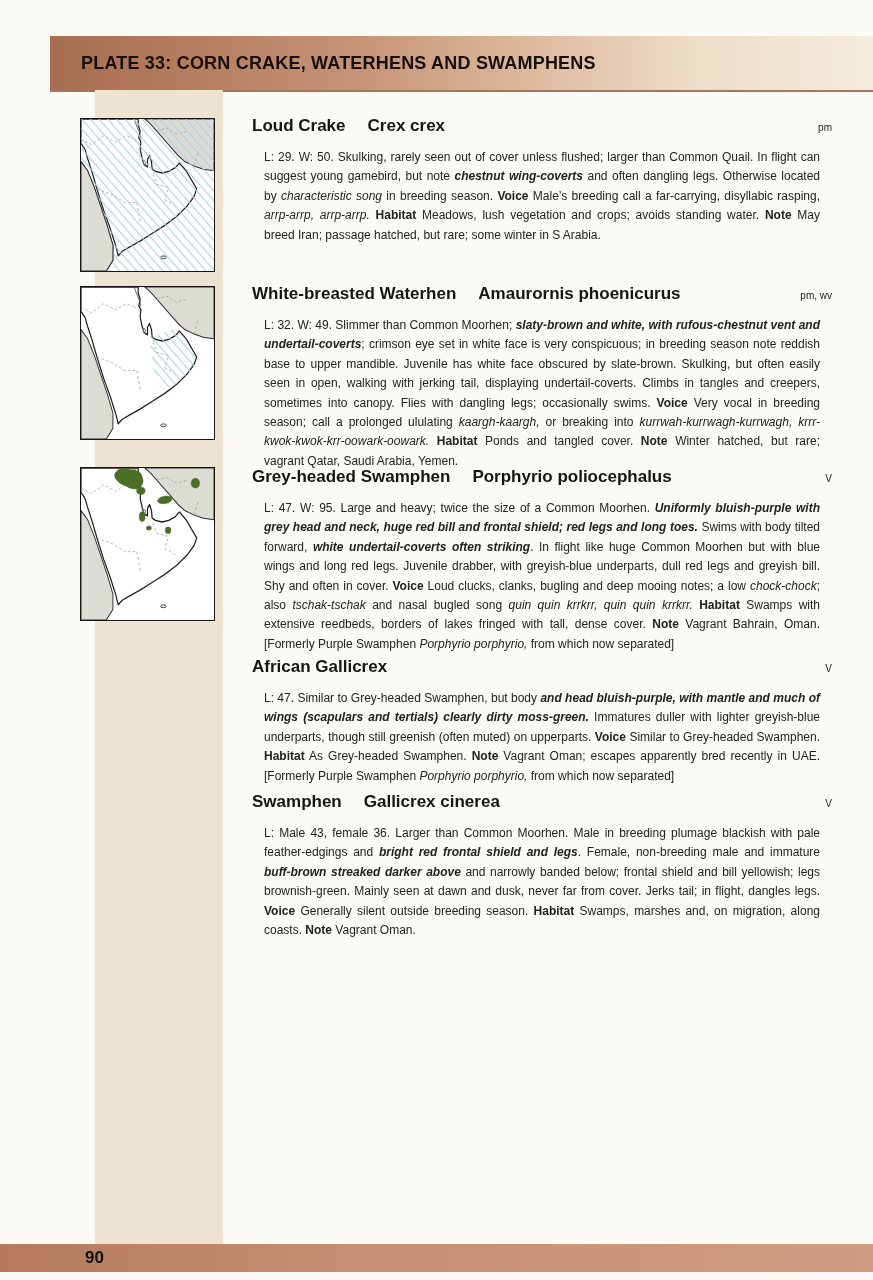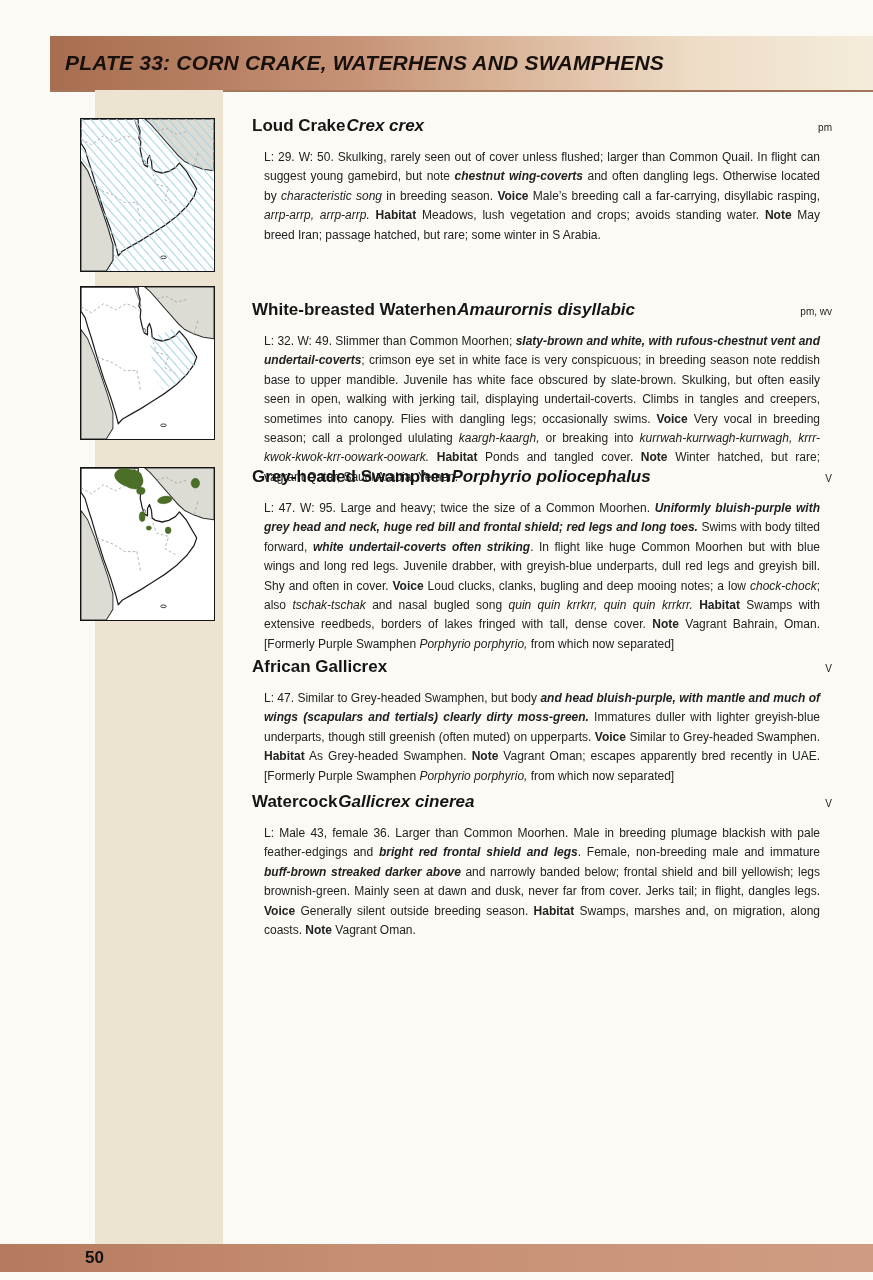--- a/index.html
+++ b/index.html
@@ -2,34 +2,34 @@
 <html><head>
 <meta charset="utf-8">
 <style>
   html,body{margin:0;padding:0;background:#ffffff;}
   .page{position:relative;width:873px;height:1280px;background:#fbfaf5;overflow:hidden;
         font-family:"Liberation Sans",sans-serif;}
   
   .banner{position:absolute;left:50px;top:36px;right:0;height:54px;
     background:linear-gradient(90deg,#a76d50 0%,#b67e60 18%,#c79478 38%,#dcb99e 58%,#eedcc6 78%,#f4ecdb 100%);
     border-bottom:2px solid #a4765c;display:flex;align-items:center;}
-  .banner-title{padding-left:15px;font-size:21px;font-weight:700;color:#17100c;letter-spacing:.2px;font-style:italic;}
+  .banner-title{padding-left:31px;font-size:18px;font-weight:700;color:#17100c;letter-spacing:.2px;}
   
   .strip{position:absolute;left:95px;top:90px;width:128px;height:1154px;background:#ece3d1;}
   
   .map{position:absolute;left:80px;width:135px;height:154px;margin:0;border:1.6px solid #151515;
        background:#fff;box-sizing:border-box;}
   .map svg{display:block;width:100%;height:100%;}
   .map1{top:118px}.map2{top:286px}.map3{top:467px}
   
   .col{position:absolute;left:252px;top:0;width:580px;height:100%;}
   .species{position:absolute;left:0;width:580px;}
-  .sp1{top:116px}.sp2{top:300px}.sp3{top:467px}.sp4{top:657px}.sp5{top:792px}
+  .sp1{top:116px}.sp2{top:284px}.sp3{top:467px}.sp4{top:657px}.sp5{top:792px}
   .sphead{display:flex;align-items:baseline;margin:0 0 7px 0;font-size:17px;font-weight:700;color:#151515;}
-  .sname{font-style:italic;margin-left:1px;}
+  .sname{margin-left:22px;}
   .status{margin-left:auto;font-weight:400;font-size:10px;color:#1b1b1b;}
   .account{margin:12px;font-size:12px;line-height:19.4px;text-align:justify;color:#222;}
   .account b{font-weight:700;}
   .account i{font-style:italic;}
   .account .bi{font-style:italic;font-weight:700;}
   
   .footer{position:absolute;left:0;top:1244px;width:873px;height:28px;
     background:linear-gradient(90deg,#b57a5e 0%,#c68e72 40%,#cf9c83 100%);display:flex;align-items:center;}
   .pnum{margin-left:85px;font-size:17px;font-weight:700;color:#111;}
   .svgdefs{position:absolute;width:0;height:0;overflow:hidden;}
@@ -111,21 +111,21 @@
         <h2 class="sphead">
           <span class="cname">Loud Crake</span>
           <span class="sname">Crex crex</span>
           <span class="status">pm</span>
         </h2>
         <p class="account"><span>L: 29. W: 50. Skulking, rarely seen out of cover unless flushed; larger than Common Quail. In flight can suggest young gamebird, but note </span><b class="bi">chestnut wing-coverts</b><span> and often dangling legs. Otherwise located by </span><i>characteristic song</i><span> in breeding season. </span><b>Voice</b><span> Male’s breeding call a far-carrying, disyllabic rasping, </span><i>arrp-arrp, arrp-arrp.</i><span> </span><b>Habitat</b><span> Meadows, lush vegetation and crops; avoids standing water. </span><b>Note</b><span> May breed Iran; passage hatched, but rare; some winter in S Arabia.</span></p>
       </section>
       <section class="species sp2">
         <h2 class="sphead">
           <span class="cname">White-breasted Waterhen</span>
-          <span class="sname">Amaurornis disyllabic</span>
+          <span class="sname">Amaurornis phoenicurus</span>
           <span class="status">pm, wv</span>
         </h2>
         <p class="account"><span>L: 32. W: 49. Slimmer than Common Moorhen; </span><b class="bi">slaty-brown and white, with rufous-chestnut vent and undertail-coverts</b><span>; crimson eye set in white face is very conspicuous; in breeding season note reddish base to upper mandible. Juvenile has white face obscured by slate-brown. Skulking, but often easily seen in open, walking with jerking tail, displaying undertail-coverts. Climbs in tangles and creepers, sometimes into canopy. Flies with dangling legs; occasionally swims. </span><b>Voice</b><span> Very vocal in breeding season; call a prolonged ululating </span><i>kaargh-kaargh,</i><span> or breaking into </span><i>kurrwah-kurrwagh-kurrwagh, krrr-kwok-kwok-krr-oowark-oowark.</i><span> </span><b>Habitat</b><span> Ponds and tangled cover. </span><b>Note</b><span> Winter hatched, but rare; vagrant Qatar, Saudi Arabia, Yemen.</span></p>
       </section>
       <section class="species sp3">
         <h2 class="sphead">
           <span class="cname">Grey-headed Swamphen</span>
           <span class="sname">Porphyrio poliocephalus</span>
           <span class="status">V</span>
         </h2>
@@ -133,25 +133,25 @@
       </section>
       <section class="species sp4">
         <h2 class="sphead">
           <span class="cname">African Gallicrex</span>
           <span class="status">V</span>
         </h2>
         <p class="account"><span>L: 47. Similar to Grey-headed Swamphen, but body </span><b class="bi">and head bluish-purple, with mantle and much of wings (scapulars and tertials) clearly dirty moss-green.</b><span> Immatures duller with lighter greyish-blue underparts, though still greenish (often muted) on upperparts. </span><b>Voice</b><span> Similar to Grey-headed Swamphen. </span><b>Habitat</b><span> As Grey-headed Swamphen. </span><b>Note</b><span> Vagrant Oman; escapes apparently bred recently in UAE. [Formerly Purple Swamphen </span><i>Porphyrio porphyrio,</i><span> from which now separated]</span></p>
       </section>
       <section class="species sp5">
         <h2 class="sphead">
-          <span class="cname">Watercock</span>
+          <span class="cname">Swamphen</span>
           <span class="sname">Gallicrex cinerea</span>
           <span class="status">V</span>
         </h2>
         <p class="account"><span>L: Male 43, female 36. Larger than Common Moorhen. Male in breeding plumage blackish with pale feather-edgings and </span><b class="bi">bright red frontal shield and legs</b><span>. Female, non-breeding male and immature </span><b class="bi">buff-brown streaked darker above</b><span> and narrowly banded below; frontal shield and bill yellowish; legs brownish-green. Mainly seen at dawn and dusk, never far from cover. Jerks tail; in flight, dangles legs. </span><b>Voice</b><span> Generally silent outside breeding season. </span><b>Habitat</b><span> Swamps, marshes and, on migration, along coasts. </span><b>Note</b><span> Vagrant Oman.</span></p>
       </section>
     </main>
 
   <div class="footer">
-    <span class="pnum">50</span>
+    <span class="pnum">90</span>
   </div>
 
 </div>
 
 </body></html>

